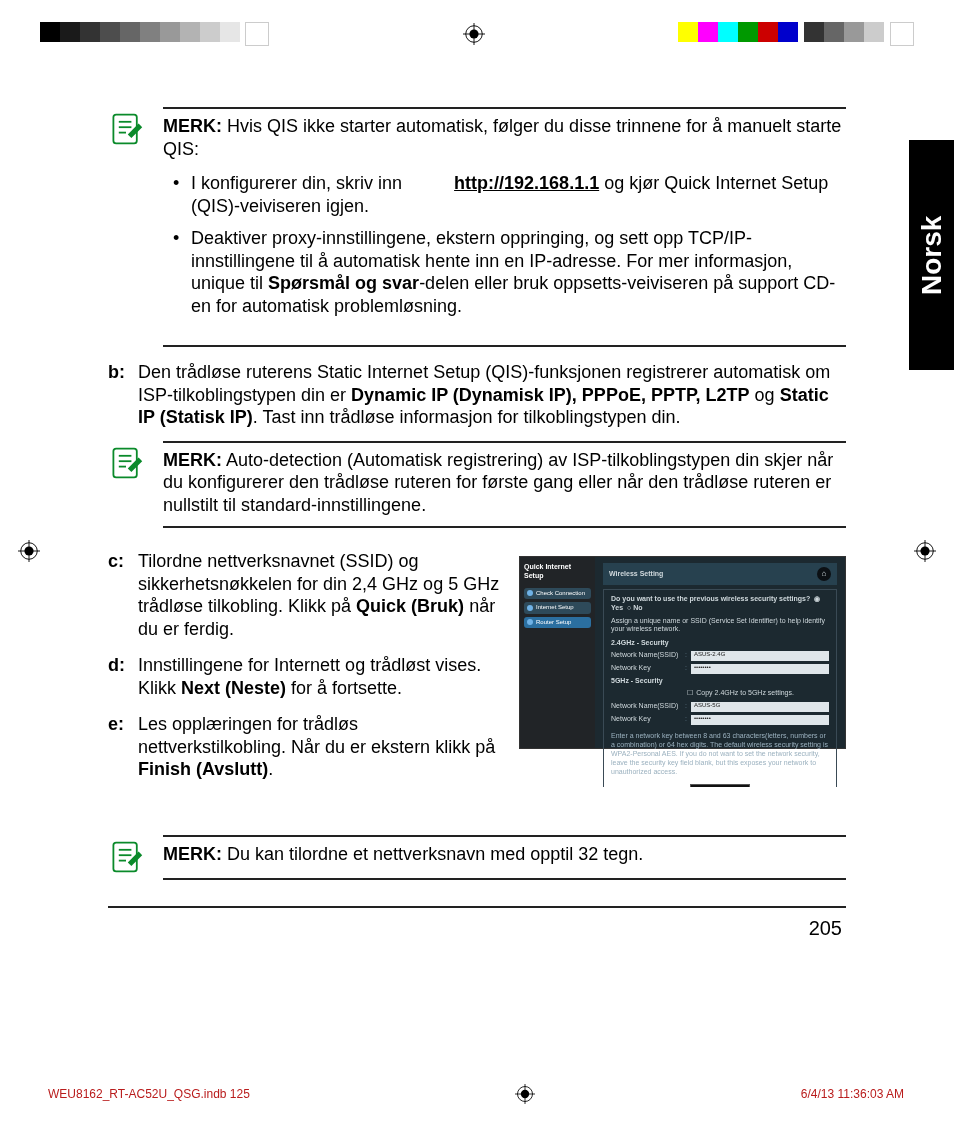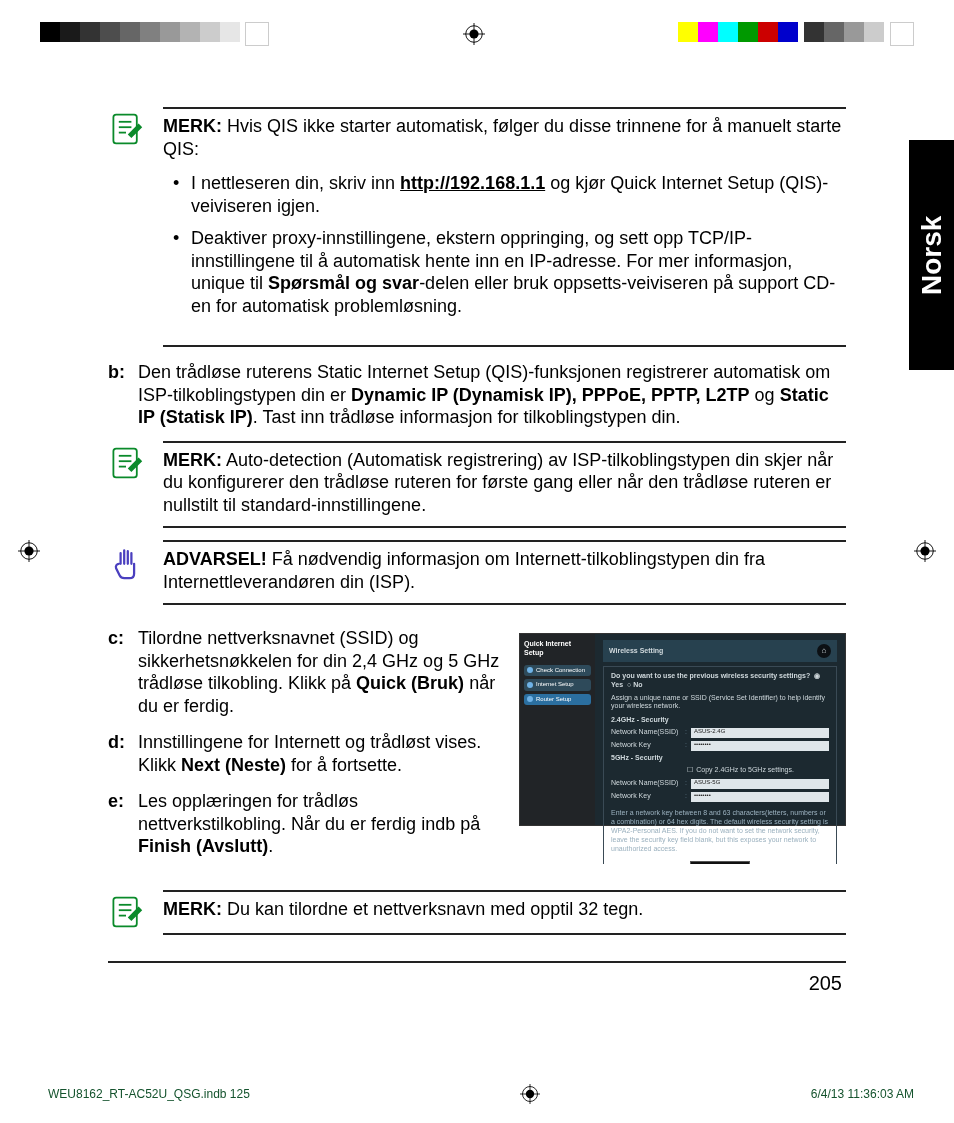--- a/index.html
+++ b/index.html
@@ -171,29 +171,29 @@
   .page-num {
     text-align: right;
     font-size: 20px;
     margin-top: 8px;
     margin-right: 4px;
   }
   .footer {
     position: absolute;
     bottom: 18px;
     left: 48px;
-    right: 40px;
+    right: 50px;
     font-size: 12px;
-    color: #14532d;
+    color: #b91c1c;
     display: flex;
     justify-content: space-between;
     align-items: center;
   }
   .bold { font-weight: bold; }
-  .und { text-decoration: underline; }
+  .und { text-decoration: underline; margin-left: 47px; }
   .left-wrap {
     margin-top: 22px;
     overflow: hidden;
   }
   .clearfix::after { content:""; display:block; clear:both; }
 </style>
 </head>
 <body>
 
 <div class="printer-bar">
@@ -264,21 +264,21 @@
           <line x1="12" y1="18" x2="26" y2="18" stroke="#0a8a2a" stroke-width="2"></line>
           <line x1="12" y1="24" x2="20" y2="24" stroke="#0a8a2a" stroke-width="2"></line>
           <path d="M22 26 L34 14 L38 18 L26 30 Z" fill="#0a8a2a"></path>
         </svg>
     </div>
     <div class="note-body">
       <span class="merk">MERK:</span>
       <span>Hvis QIS ikke starter automatisk, følger du disse trinnene for å manuelt starte QIS:</span>
       <ul class="sub-list sub-list-wrap">
         <li>
-          <span>I nettleseren din, skriv inn </span><span class="bold und">http://192.168.1.1</span><span> og kjør Quick Internet Setup (QIS)-veiviseren igjen.</span>
+          <span>I konfigurerer din, skriv inn </span><span class="bold und">http://192.168.1.1</span><span> og kjør Quick Internet Setup (QIS)-veiviseren igjen.</span>
         </li>
         <li>
           <span>Deaktiver proxy-innstillingene, ekstern oppringing, og sett opp TCP/IP-innstillingene til å automatisk hente inn en IP-adresse. For mer informasjon, unique til </span><span class="bold">Spørsmål og svar</span><span>-delen eller bruk oppsetts-veiviseren på support CD-en for automatisk problemløsning.</span>
         </li>
       </ul>
     </div>
   </div>
 
   <div class="lettered">
     <div class="letter">b:</div>
@@ -296,31 +296,20 @@
           <line x1="12" y1="24" x2="20" y2="24" stroke="#0a8a2a" stroke-width="2"></line>
           <path d="M22 26 L34 14 L38 18 L26 30 Z" fill="#0a8a2a"></path>
         </svg>
     </div>
     <div class="note-body">
       <span class="merk">MERK:</span>
       <span>Auto-detection (Automatisk registrering) av ISP-tilkoblingstypen din skjer når du konfigurerer den trådløse ruteren for første gang eller når den trådløse ruteren er nullstilt til standard-innstillingene.</span>
     </div>
   </div>
 
-  <div class="note-block">
-    <div class="note-icon">
-      <svg viewBox="0 0 40 40">
-          <path d="M14 10 v12 M18 7 v15 M22 8 v14 M26 10 v12 M12 22 c-2 0 -4 2 -3 5 l4 8 c1 2 3 3 5 3 h6 c3 0 5-2 5-5 v-11" fill="none" stroke="#4a3fbf" stroke-width="2.5" stroke-linecap="round"></path>
-        </svg>
-    </div>
-    <div class="note-body">
-      <span class="merk">ADVARSEL!</span>
-      <span>Få nødvendig informasjon om Internett-tilkoblingstypen din fra Internettleverandøren din (ISP).</span>
-    </div>
-  </div>
 
   <div class="left-wrap clearfix">
 
     <div class="screenshot">
       <div class="sidebar">
         <div style="color:#fff;font-weight:bold;font-size:7px;padding:0 4px 4px;">Quick Internet Setup</div>
         <div class="side-item">
             <span class="dot"></span>
             <span>Check Connection</span>
           </div>
@@ -382,26 +371,26 @@
     </div>
     <div class="lettered">
       <div class="letter">d:</div>
       <div class="body">
         <span>Innstillingene for Internett og trådløst vises. Klikk </span><span class="bold">Next (Neste)</span><span> for å fortsette.</span>
       </div>
     </div>
     <div class="lettered">
       <div class="letter">e:</div>
       <div class="body">
-        <span>Les opplæringen for trådløs nettverkstilkobling. Når du er ferdig indb på </span><span class="bold">Finish (Avslutt)</span><span>.</span>
+        <span>Les opplæringen for trådløs nettverkstilkobling. Når du er ekstern klikk på </span><span class="bold">Finish (Avslutt)</span><span>.</span>
       </div>
     </div>
   </div>
 
-  <div class="note-block" style="margin-top:26px">
+  <div class="note-block" style="margin-top:48px">
     <div class="note-icon">
       <svg viewBox="0 0 40 40">
           <rect x="6" y="4" width="26" height="32" rx="3" fill="none" stroke="#0a8a2a" stroke-width="2"></rect>
           <line x1="12" y1="12" x2="26" y2="12" stroke="#0a8a2a" stroke-width="2"></line>
           <line x1="12" y1="18" x2="26" y2="18" stroke="#0a8a2a" stroke-width="2"></line>
           <line x1="12" y1="24" x2="20" y2="24" stroke="#0a8a2a" stroke-width="2"></line>
           <path d="M22 26 L34 14 L38 18 L26 30 Z" fill="#0a8a2a"></path>
         </svg>
     </div>
     <div class="note-body">

